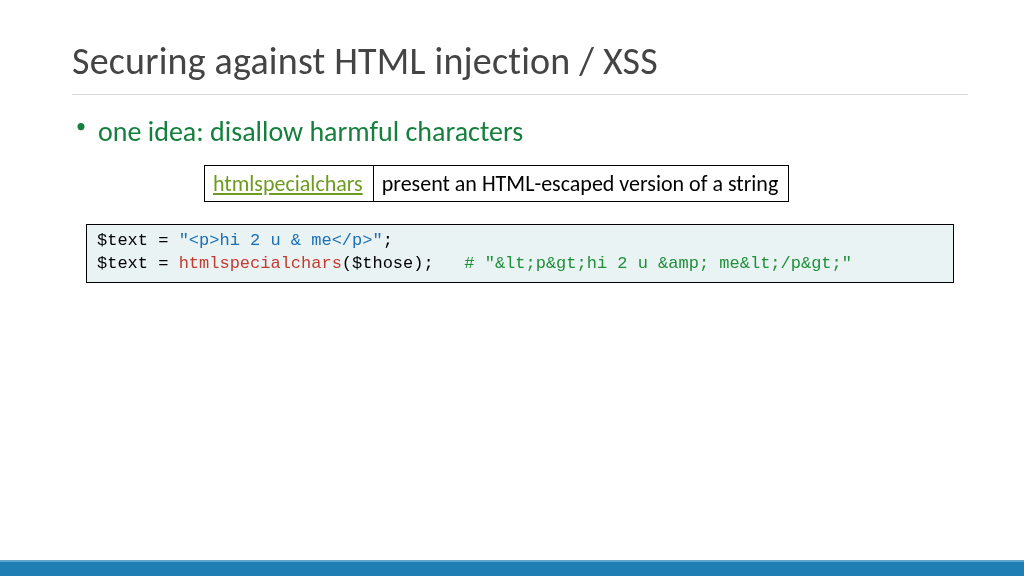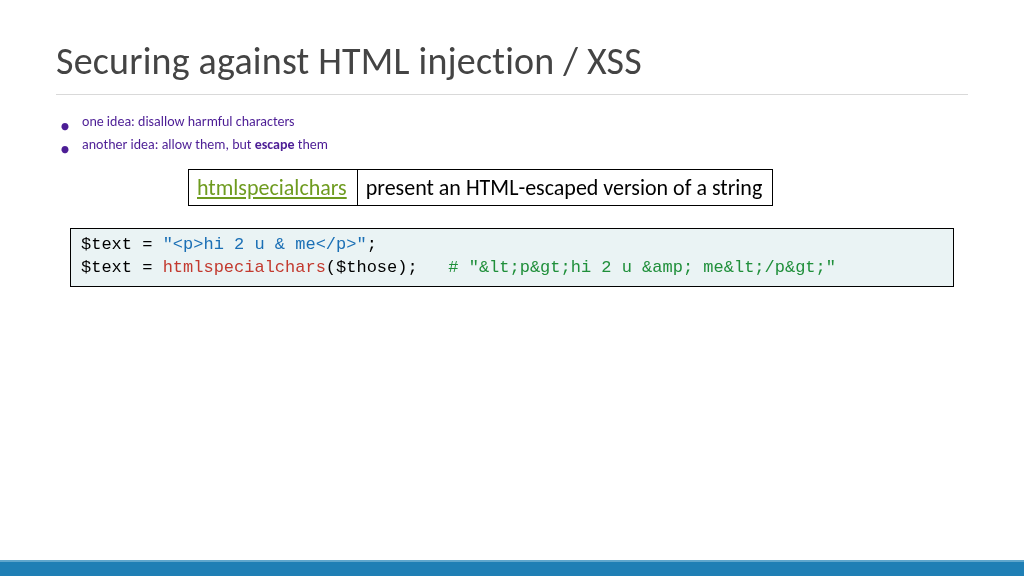--- a/index.html
+++ b/index.html
@@ -5,36 +5,37 @@
   * { box-sizing: border-box; margin: 0; padding: 0; }
   html, body { width: 1024px; height: 576px; overflow: hidden; }
   body {
     font-family: Calibri, "Segoe UI", Arial, sans-serif;
     background: #ffffff;
     position: relative;
     color: #000000;
   }
   .slide {
     padding: 38px 56px 17px 56px;
+    margin-left: 16px;
   }
   .title {
     font-size: 38px;
     font-weight: 300;
     color: #444444;
     letter-spacing: 0.2px;
     padding-bottom: 10px;
     border-bottom: 1px solid #d9d9d9;
     margin-bottom: 18px;
   }
   ul.outer {
     list-style: none;
     padding-left: 26px;
-    font-size: 14px;
+    font-size: 28px;
     line-height: 1.35;
-    color: #4c1d95;
+    color: #15803d;
   }
   ul.outer > li {
     position: relative;
     margin-bottom: 4px;
   }
   ul.outer > li::before {
     content: "•";
     position: absolute;
     left: -22px;
     top: 0;
@@ -102,23 +103,20 @@
 <body>
 
 <div class="slide">
 
   <h1 class="title">Securing against HTML injection / XSS</h1>
 
   <ul class="outer">
     <li>
       <span>one idea: disallow harmful characters</span>
     </li>
-    <li>
-      <span>another idea: allow them, but </span><span class="bold">escape</span><span> them</span>
-    </li>
   </ul>
 
   <table class="func-table">
     <tbody>
         <tr>
       <td><span class="func-name">htmlspecialchars</span></td>
       <td>present an HTML-escaped version of a string</td>
     </tr>
   </tbody>
     </table>

